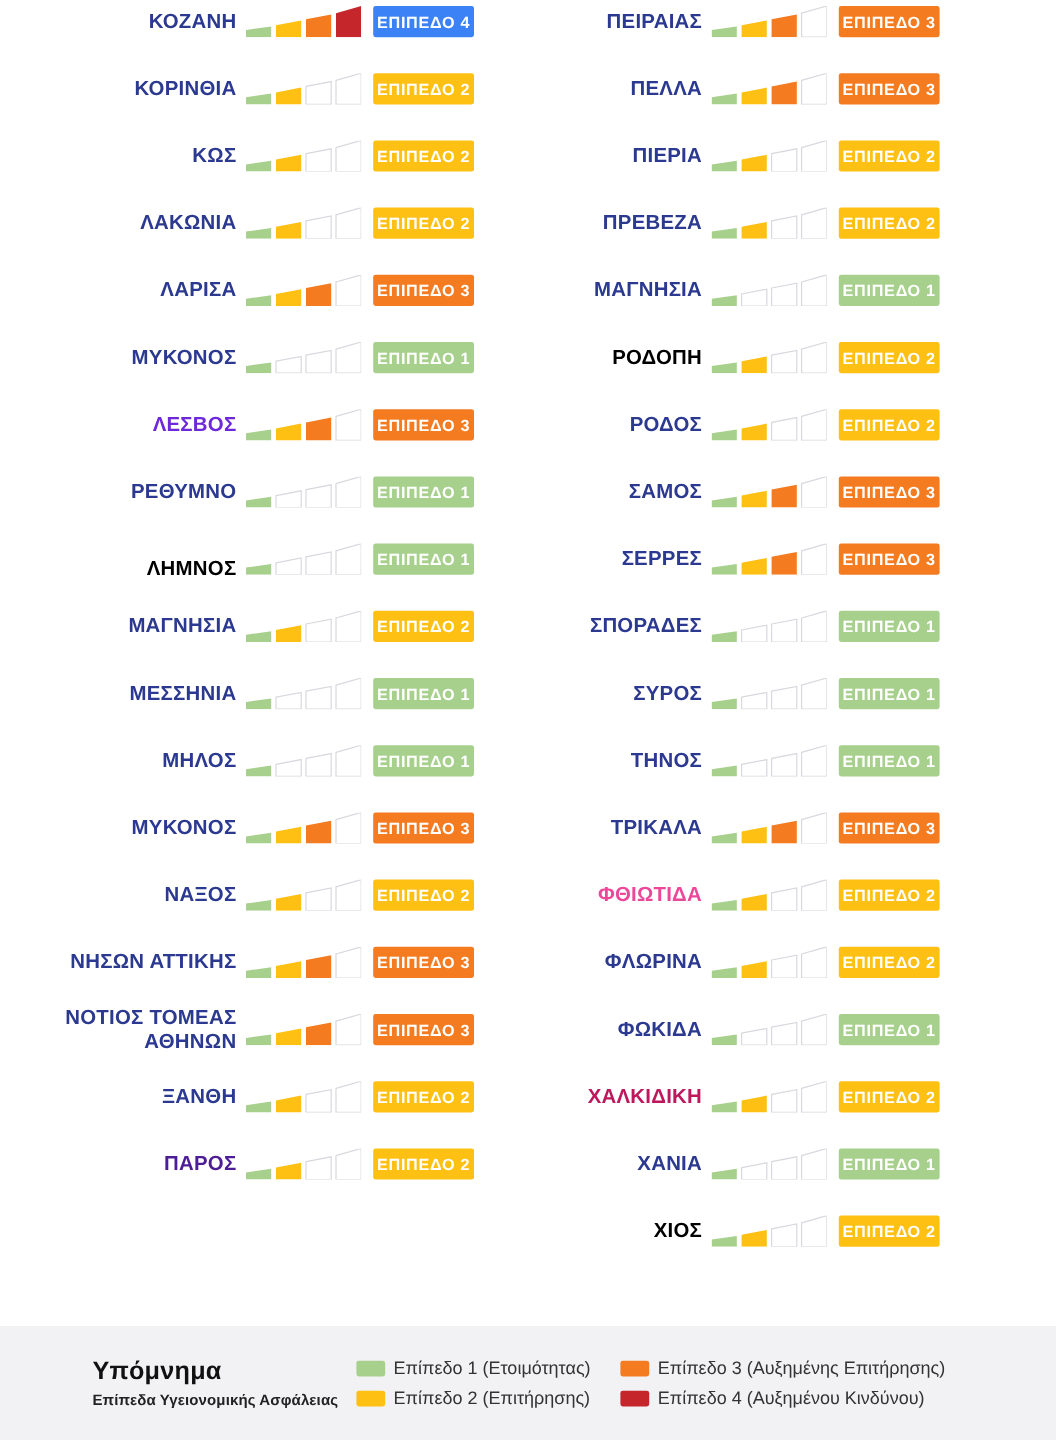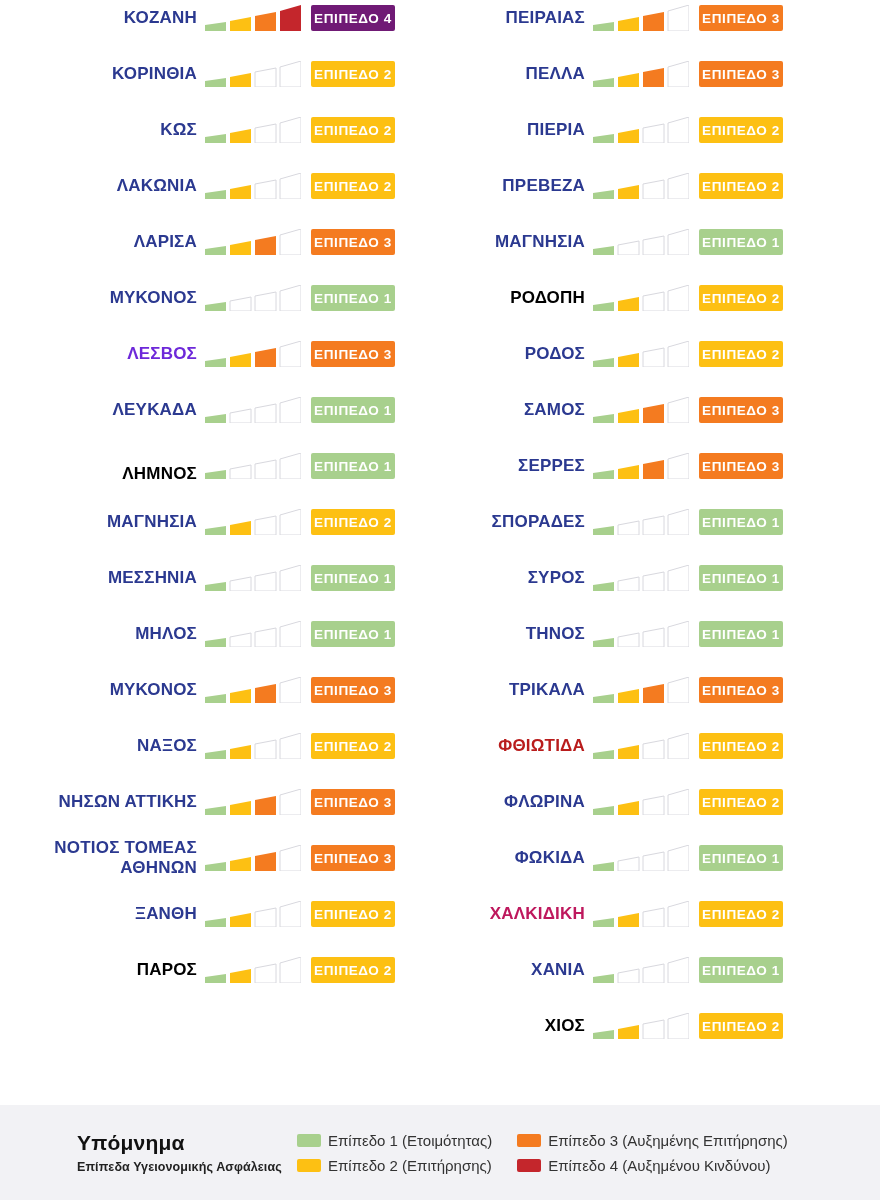--- a/index.html
+++ b/index.html
@@ -50,21 +50,21 @@
   <div class="row">
     <div class="row-name" style="color: rgb(43, 57, 144);">ΚΟΖΑΝΗ</div>
     <div class="row-bars">
           <svg width="96" height="26" viewBox="0 0 96 26">
             <polygon points="0,20 21,17 21,26 0,26" fill="#a8d08d"></polygon>
             <polygon points="25,16 46,12 46,26 25,26" fill="#fdc013"></polygon>
             <polygon points="50,11 71,7 71,26 50,26" fill="#f47b20"></polygon>
             <polygon points="75,6 96,0 96,26 75,26" fill="#c4262c"></polygon>
           </svg>
         </div>
-    <div class="row-badge" style="background: #701a75; text-align: center;">ΕΠΙΠΕΔΟ 4</div>
+    <div class="row-badge" style="background: #3b82f6; text-align: center;">ΕΠΙΠΕΔΟ 4</div>
   </div>
 
   <div class="row">
     <div class="row-name" style="color: rgb(43, 57, 144);">ΚΟΡΙΝΘΙΑ</div>
     <div class="row-bars">
           <svg width="96" height="26" viewBox="0 0 96 26">
             <polygon points="0,20 21,17 21,26 0,26" fill="#a8d08d"></polygon>
             <polygon points="25,16 46,12 46,26 25,26" fill="#fdc013"></polygon>
             <polygon points="50,11 71,7 71,26 50,26" fill="#ffffff" stroke="#d8d8de" stroke-width="1"></polygon>
             <polygon points="75,6 96,0 96,26 75,26" fill="#ffffff" stroke="#d8d8de" stroke-width="1"></polygon>
@@ -132,21 +132,21 @@
             <polygon points="0,20 21,17 21,26 0,26" fill="#a8d08d"></polygon>
             <polygon points="25,16 46,12 46,26 25,26" fill="#fdc013"></polygon>
             <polygon points="50,11 71,7 71,26 50,26" fill="#f47b20"></polygon>
             <polygon points="75,6 96,0 96,26 75,26" fill="#ffffff" stroke="#d8d8de" stroke-width="1"></polygon>
           </svg>
         </div>
     <div class="row-badge" style="background: rgb(244, 123, 32);">ΕΠΙΠΕΔΟ 3</div>
   </div>
 
   <div class="row">
-    <div class="row-name" style="color: rgb(43, 57, 144);">ΛΕΥΚΑΔΑ</div>
+    <div class="row-name" style="color: rgb(43, 57, 144);">ΡΕΘΥΜΝΟ</div>
     <div class="row-bars">
           <svg width="96" height="26" viewBox="0 0 96 26">
             <polygon points="0,20 21,17 21,26 0,26" fill="#a8d08d"></polygon>
             <polygon points="25,16 46,12 46,26 25,26" fill="#ffffff" stroke="#d8d8de" stroke-width="1"></polygon>
             <polygon points="50,11 71,7 71,26 50,26" fill="#ffffff" stroke="#d8d8de" stroke-width="1"></polygon>
             <polygon points="75,6 96,0 96,26 75,26" fill="#ffffff" stroke="#d8d8de" stroke-width="1"></polygon>
           </svg>
         </div>
     <div class="row-badge" style="background: rgb(168, 208, 141);">ΕΠΙΠΕΔΟ 1</div>
   </div>
@@ -262,21 +262,21 @@
             <polygon points="0,20 21,17 21,26 0,26" fill="#a8d08d"></polygon>
             <polygon points="25,16 46,12 46,26 25,26" fill="#fdc013"></polygon>
             <polygon points="50,11 71,7 71,26 50,26" fill="#ffffff" stroke="#d8d8de" stroke-width="1"></polygon>
             <polygon points="75,6 96,0 96,26 75,26" fill="#ffffff" stroke="#d8d8de" stroke-width="1"></polygon>
           </svg>
         </div>
     <div class="row-badge" style="background: rgb(253, 192, 19);">ΕΠΙΠΕΔΟ 2</div>
   </div>
 
   <div class="row">
-    <div class="row-name" style="color: #000000;">ΠΑΡΟΣ</div>
+    <div class="row-name" style="color: #4c1d95;">ΠΑΡΟΣ</div>
     <div class="row-bars">
           <svg width="96" height="26" viewBox="0 0 96 26">
             <polygon points="0,20 21,17 21,26 0,26" fill="#a8d08d"></polygon>
             <polygon points="25,16 46,12 46,26 25,26" fill="#fdc013"></polygon>
             <polygon points="50,11 71,7 71,26 50,26" fill="#ffffff" stroke="#d8d8de" stroke-width="1"></polygon>
             <polygon points="75,6 96,0 96,26 75,26" fill="#ffffff" stroke="#d8d8de" stroke-width="1"></polygon>
           </svg>
         </div>
     <div class="row-badge" style="background: rgb(253, 192, 19);">ΕΠΙΠΕΔΟ 2</div>
   </div>
@@ -445,21 +445,21 @@
             <polygon points="0,20 21,17 21,26 0,26" fill="#a8d08d"></polygon>
             <polygon points="25,16 46,12 46,26 25,26" fill="#fdc013"></polygon>
             <polygon points="50,11 71,7 71,26 50,26" fill="#f47b20"></polygon>
             <polygon points="75,6 96,0 96,26 75,26" fill="#ffffff" stroke="#d8d8de" stroke-width="1"></polygon>
           </svg>
         </div>
     <div class="row-badge" style="background: rgb(244, 123, 32);">ΕΠΙΠΕΔΟ 3</div>
   </div>
 
   <div class="row">
-    <div class="row-name" style="color: #b91c1c; padding-left: 12px;">ΦΘΙΩΤΙΔΑ</div>
+    <div class="row-name" style="color: #ec4899; padding-left: 12px;">ΦΘΙΩΤΙΔΑ</div>
     <div class="row-bars">
           <svg width="96" height="26" viewBox="0 0 96 26">
             <polygon points="0,20 21,17 21,26 0,26" fill="#a8d08d"></polygon>
             <polygon points="25,16 46,12 46,26 25,26" fill="#fdc013"></polygon>
             <polygon points="50,11 71,7 71,26 50,26" fill="#ffffff" stroke="#d8d8de" stroke-width="1"></polygon>
             <polygon points="75,6 96,0 96,26 75,26" fill="#ffffff" stroke="#d8d8de" stroke-width="1"></polygon>
           </svg>
         </div>
     <div class="row-badge" style="background: rgb(253, 192, 19);">ΕΠΙΠΕΔΟ 2</div>
   </div>

